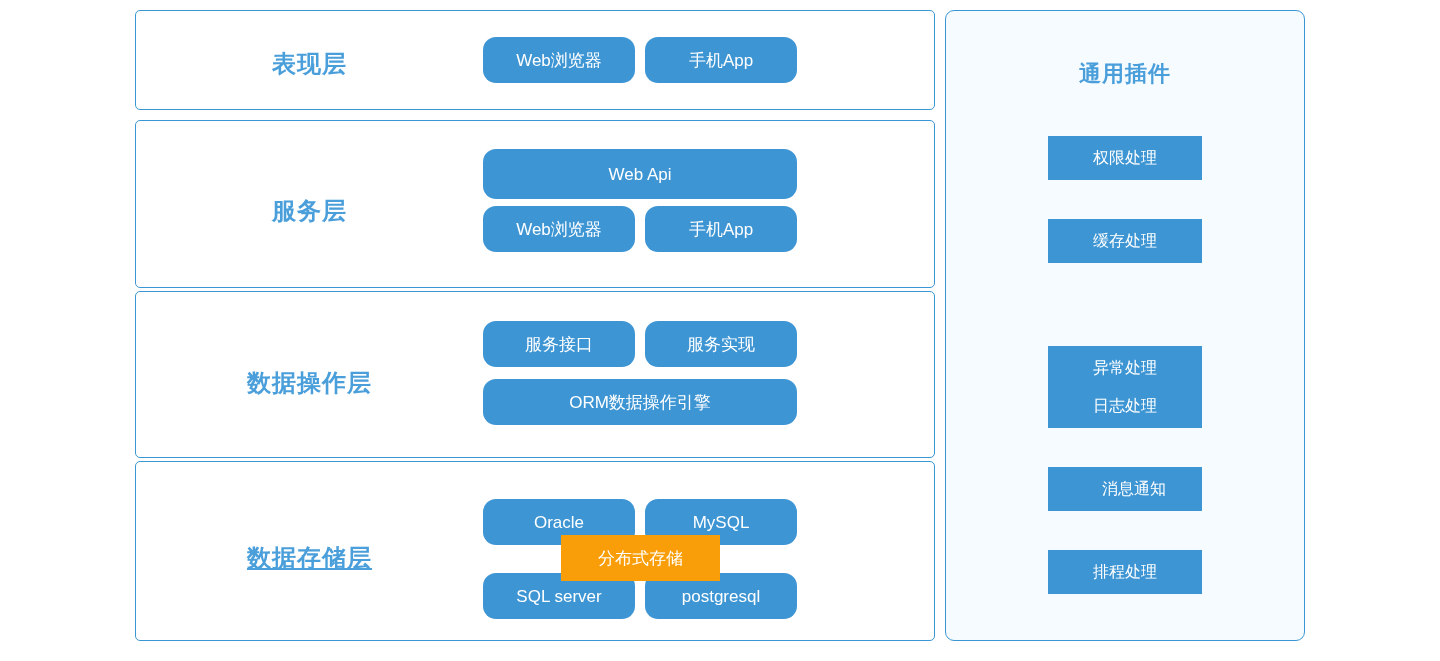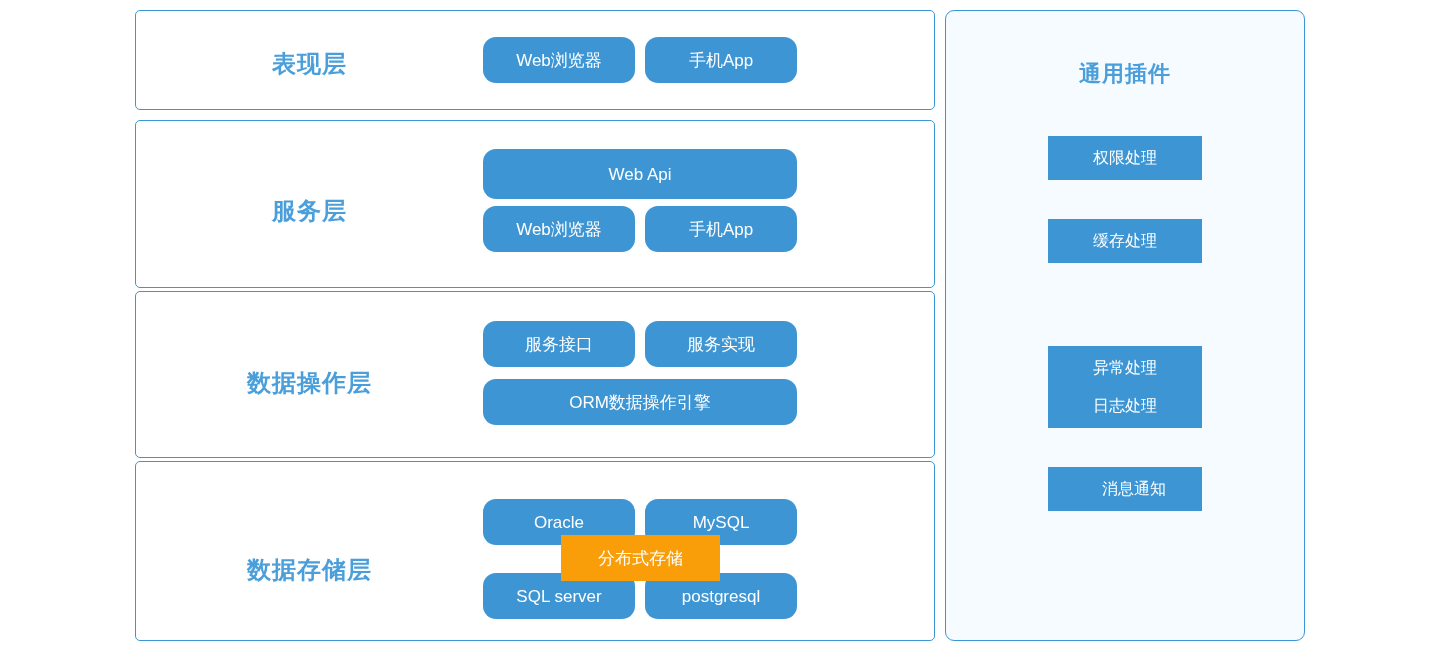--- a/index.html
+++ b/index.html
@@ -156,33 +156,34 @@
   <div class="layer-panel" style="top:281px; height:167px;">
     <div class="layer-label" style="top:79px;">数据操作层</div>
     <div class="box-group">
       <div class="bbox left" style="top:29px; height:46px;">服务接口</div>
       <div class="bbox right" style="top:29px; height:46px;">服务实现</div>
       <div class="bbox wide" style="top:87px; height:46px;">ORM数据操作引擎</div>
     </div>
   </div>
 
   <div class="layer-panel" style="top:451px; height:180px;">
-    <div class="layer-label" style="top:96px;">数据存储层</div>
+    <div class="layer-label" style="top:84px;text-decoration:underline;">数据存储层</div>
     <div class="box-group">
       <div class="bbox left" style="top:37px; height:46px;">Oracle</div>
       <div class="bbox right" style="top:37px; height:46px;">MySQL</div>
       <div class="bbox left" style="top:111px; height:46px;">SQL server</div>
       <div class="bbox right" style="top:111px; height:46px;">postgresql</div>
       <div id="distributed-storage-box" style="left:78px; top:73px; width:159px; height:46px;">分布式存储</div>
     </div>
   </div>
 
 </div>
 
 <div class="panel" id="plugins-panel">
   <div id="plugins-title">通用插件</div>
 
   <div class="plugin-box" style="top:125px;">权限处理</div>
   <div class="plugin-box" style="top:208px;">缓存处理</div>
   <div class="plugin-box" style="top:299px;margin-top:36px;">异常处理</div>
   <div class="plugin-box" style="top:373px;">日志处理</div>
   <div class="plugin-box" style="top:456px;padding-left:18px;">消息通知</div>
+  <div class="plugin-box" style="top:539px;">排程处理</div>
 </div>
 
 </body></html>

